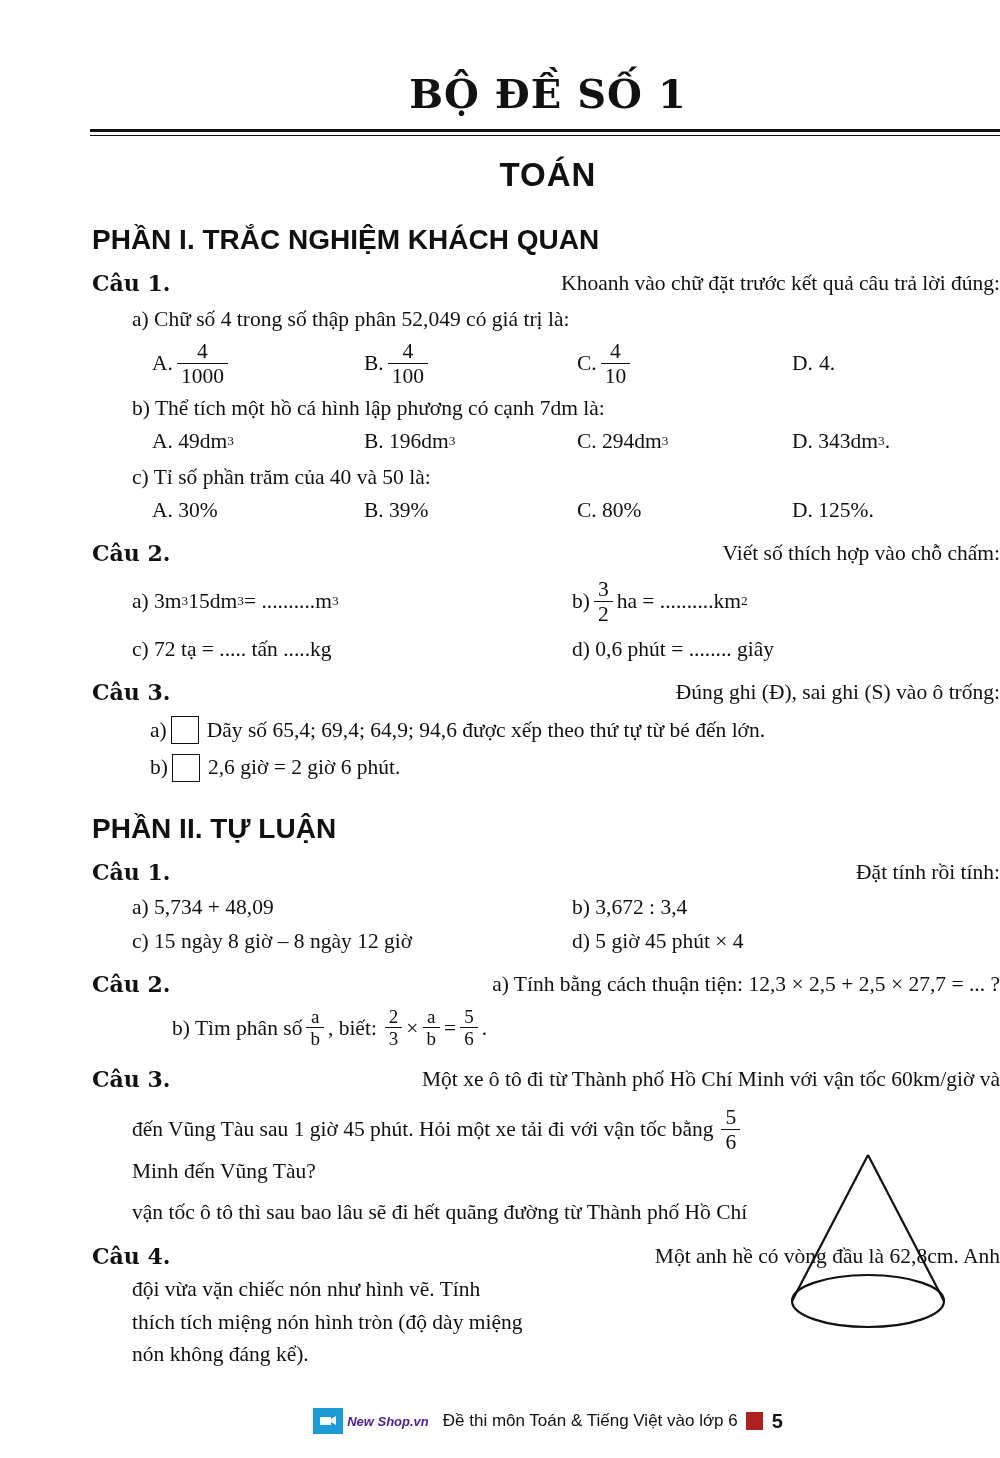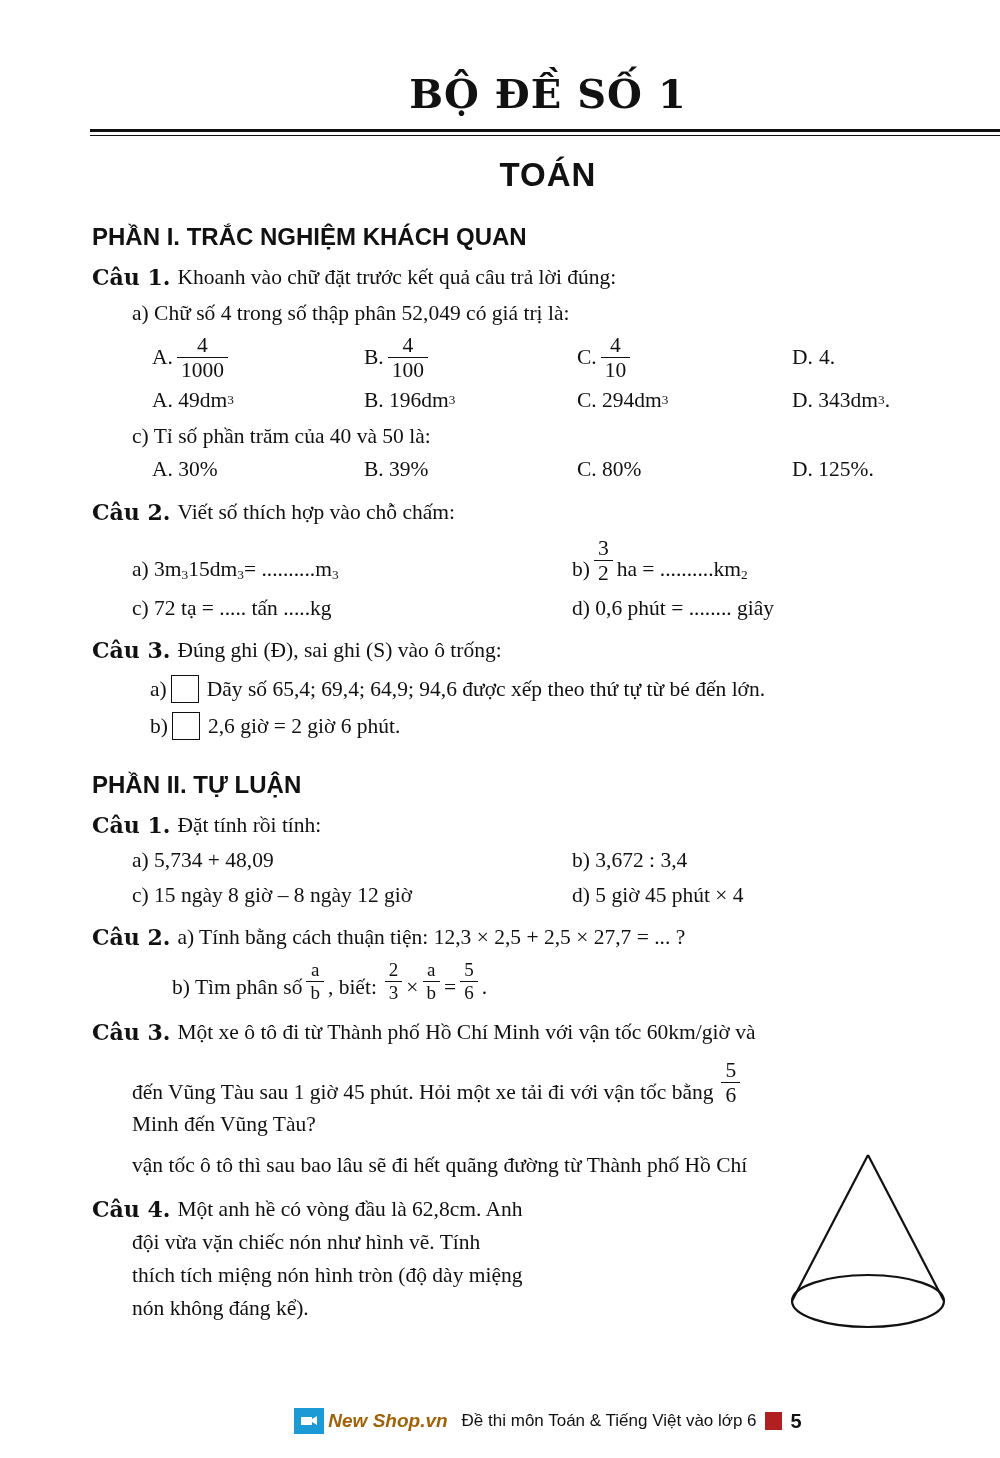--- a/index.html
+++ b/index.html
@@ -45,28 +45,29 @@
     letter-spacing: 1px;
   }
   .content {
     padding: 0 48px 0 44px;
     font-size: 21.5px;
     line-height: 1.42;
   }
   .part-head {
     font-family: "Liberation Sans", sans-serif;
     font-weight: bold;
-    font-size: 24px;
+    font-size: 28px;
     margin-top: 26px;
     margin-bottom: 6px;
   }
   .q {
     margin-top: 8px;
     display: flex;
     align-items: flex-start;
+    text-align: right;
   }
   .q-label {
     font-family: "DejaVu Serif", serif;
     font-weight: bold;
     font-size: 22px;
     white-space: nowrap;
     margin-right: 7px;
   }
   .q-text {
     flex: 1;
@@ -101,21 +102,21 @@
   .frac.small { font-size: 19px; }
   .two-col {
     display: flex;
     margin-left: 40px;
     margin-top: 8px;
   }
   .two-col .c1 { width: 440px; }
   .two-col .c2 { flex: 1; }
   .cell-inline {
     display: flex;
-    align-items: flex-end;
+    align-items: center;
   }
   .box {
     display: inline-block;
     width: 26px;
     height: 26px;
     border: 1.6px solid #111;
     vertical-align: -5px;
     margin: 0 8px 0 4px;
   }
   .tf-row {
@@ -152,24 +153,24 @@
   .logo-box {
     width: 30px;
     height: 26px;
     background: #1b9ad6;
     display: inline-flex;
     align-items: center;
     justify-content: center;
     margin-right: 4px;
   }
   .logo-text {
-    color: #a16207;
+    color: #4c1d95;
     font-weight: bold;
     font-style: italic;
-    font-size: 19px;
+    font-size: 13px;
   }
   .page-num {
     font-family: "Liberation Sans", sans-serif;
     font-weight: bold;
     font-size: 20px;
     margin-left: 6px;
   }
   .pg-mark {
     display: inline-block;
     width: 17px;
@@ -223,20 +224,21 @@
           <span class="num">4</span>
           <span class="den">10</span>
         </span>
       </span>
       <span class="opt">
         <span>D.</span>
         <span style="margin-left:6px">4.</span>
       </span>
     </div>
 
+    <div class="sub">b) Thể tích một hồ cá hình lập phương có cạnh 7dm là:</div>
     <div class="opt-row tight">
       <span class="opt w1">
         <span>A. 49dm</span>
           <sup>3</sup>
       </span>
       <span class="opt w2">
         <span>B. 196dm</span>
           <sup>3</sup>
       </span>
       <span class="opt w3">

